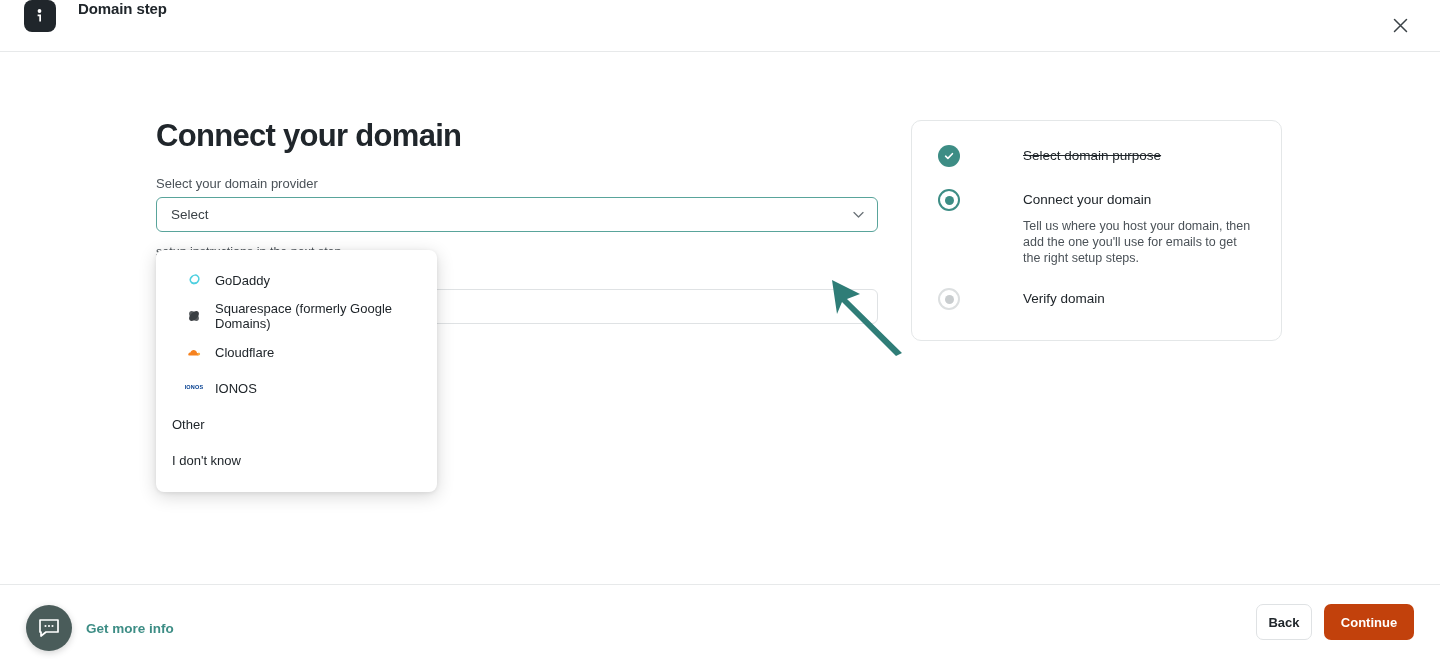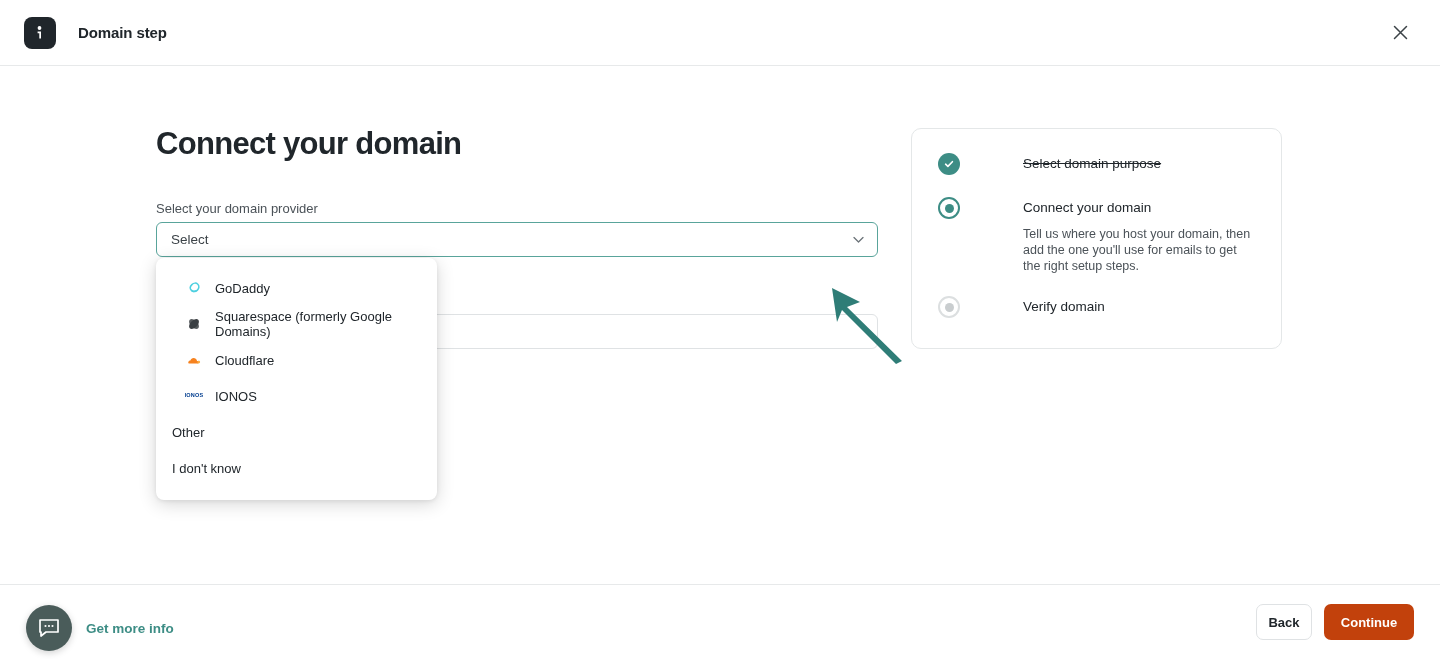--- a/index.html
+++ b/index.html
@@ -16,25 +16,24 @@
     color: #20262b;
     position: relative;
     -webkit-font-smoothing: antialiased;
   }
 
   
   .header {
     position: absolute;
     top: 0; left: 0;
     width: 1440px;
-    height: 66px;
+    height: 52px;
     border-bottom: 1px solid #e7e9ea;
     background: #fff;
     display: flex;
-    align-items: center;
     padding: 0 24px;
   }
   .logo {
     width: 32px; height: 32px;
     border-radius: 8px;
     background: #20262b;
     display: flex;
     align-items: center;
     justify-content: center;
     flex: none;
@@ -56,21 +55,21 @@
     align-items: center;
     justify-content: center;
     cursor: pointer;
     background: none;
     border: none;
   }
 
   
   .content {
     position: absolute;
-    top: 57px;
+    top: 49px;
     left: 0;
     width: 1440px;
     height: 527px;
   }
 
   .left-col {
     position: absolute;
     left: 156px;
     top: 68px;
     width: 722px;
@@ -80,21 +79,21 @@
     font-size: 31px;
     font-weight: bold;
     letter-spacing: -0.7px;
     color: #20262b;
     line-height: 1.2;
   }
 
   .field-label {
     font-size: 13px;
     color: #4b5258;
-    margin-top: 39px;
+    margin-top: 22px;
     margin-bottom: 6px;
   }
 
   .select-control {
     position: relative;
     width: 722px;
     height: 35px;
     border: 1px solid #59a49b;
     border-radius: 6px;
     background: #fff;

